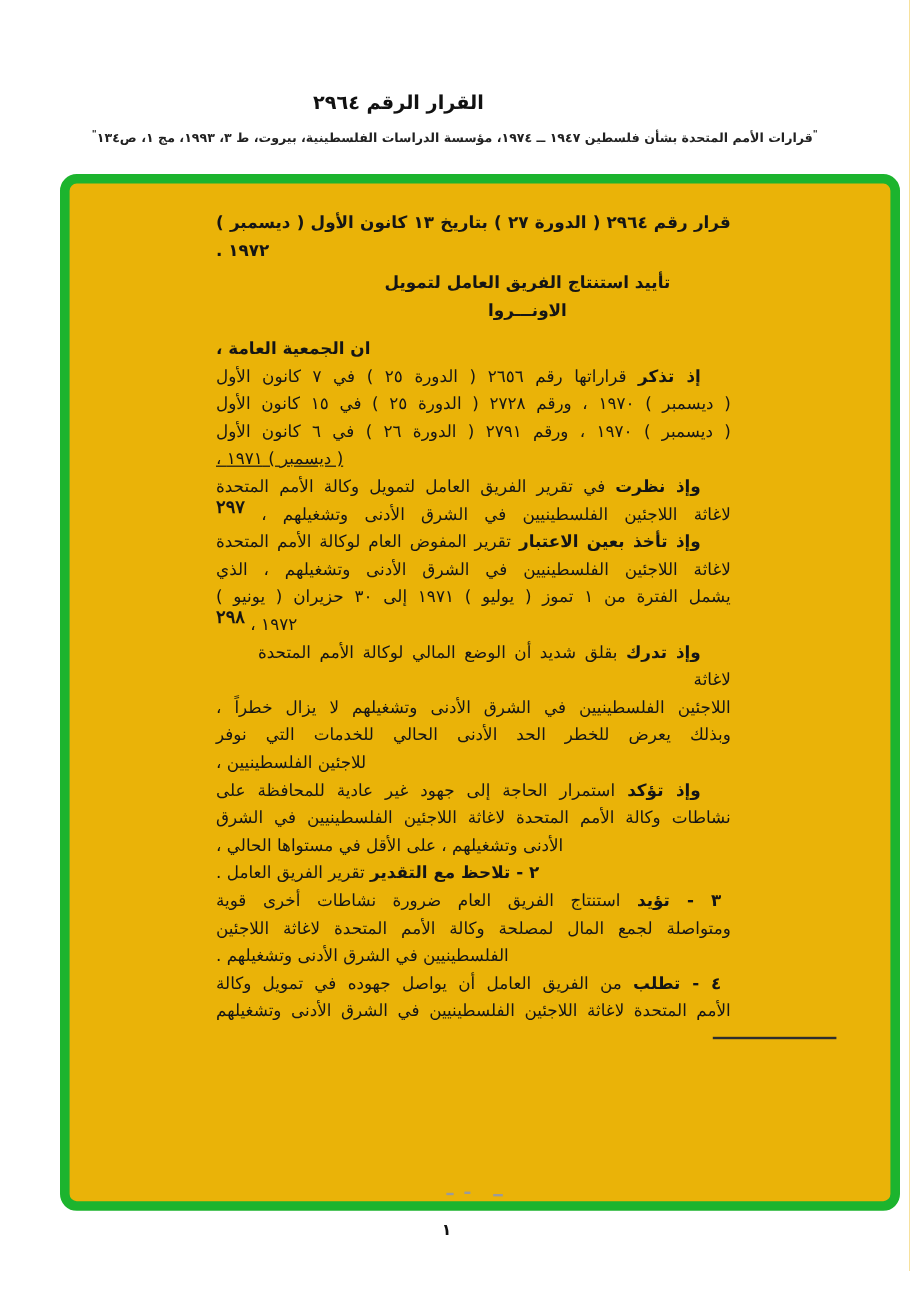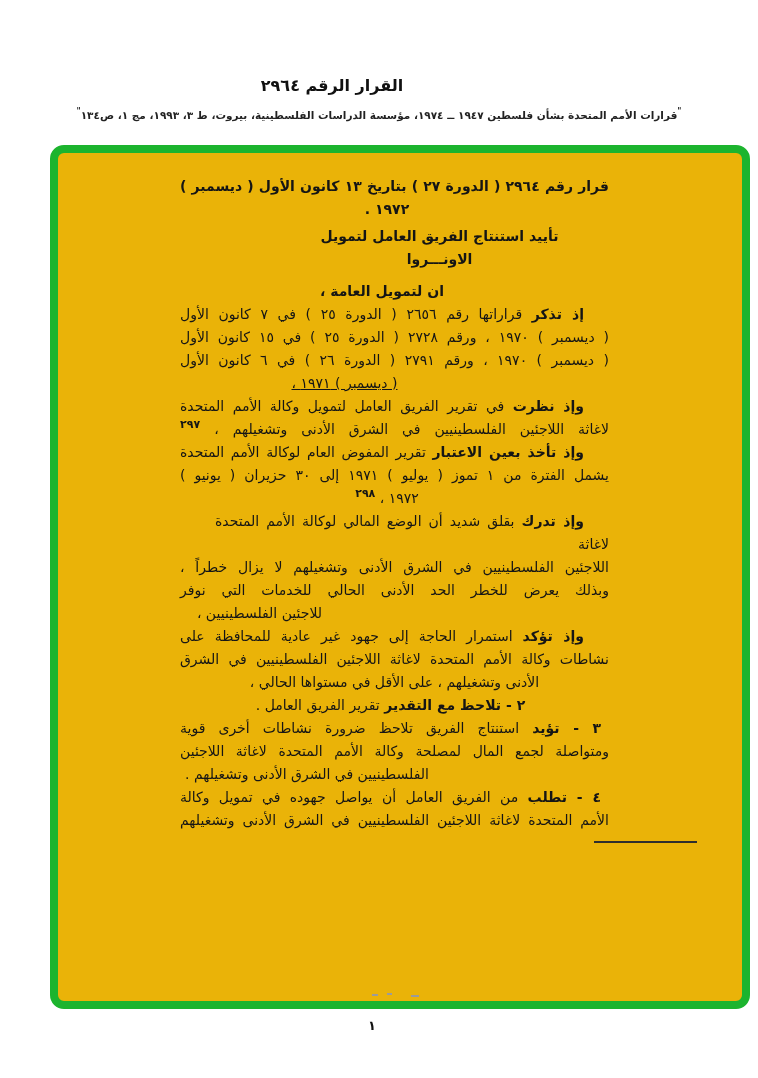--- a/index.html
+++ b/index.html
@@ -36,25 +36,25 @@
     background: #eab308;
   }
 
   
   .body-text {
     direction: rtl;
     margin: 22px 133px 0 122px;
     font-size: 14px; line-height: 23px;
     color: #151515;
   }
-  .line { text-align: center; }
+  .line { text-align: left; }
   .line.full { text-align: justify; text-align-last: justify; }
   .line.center { text-align: center; text-align-last: center; position: relative; right: -45px; }
   .b { font-weight: bold; }
-  sup { font-size: 11px; font-weight: bold; line-height: 0; }
+  sup { font-size: 15px; font-weight: bold; line-height: 0; font-family: Liberation Serif, serif; }
 
   
   .footnotes {
     direction: rtl;
     margin: 9px 45px 0 150px;
     color: #222;
   }
   .fn-sep {
     width: 103px; height: 0;
     border-top: 2px solid #2e2e2e;
@@ -84,53 +84,54 @@
   <div class="body-text">
       <div>
         <div class="line full"><span class="b">قرار رقم ٢٩٦٤ ( الدورة ٢٧ ) بتاريخ ١٣ كانون الأول ( ديسمبر )</span></div>
         <div class="line" style="margin-right: 15px;"><span class="b">١٩٧٢ .</span></div>
       </div>
       <div style="margin-top: 4px;">
         <div class="line center"><span class="b">تأييد استنتاج الفريق العامل لتمويل</span></div>
         <div class="line center"><span class="b">الاونـــروا</span></div>
       </div>
       <div style="margin-top: 9px;">
-        <div class="line" style="text-indent: 25px;"><span class="b">ان لتمويل العامة ،</span></div>
+        <div class="line" style="text-indent: 25px;"><span class="b">ان الجمعية العامة ،</span></div>
       </div>
       <div>
         <div class="line full" style="text-indent: 25px;"><span class="b">إذ تذكر</span><span> قراراتها رقم ٢٦٥٦ ( الدورة ٢٥ ) في ٧ كانون الأول</span></div>
         <div class="line full"><span>( ديسمبر ) ١٩٧٠ ، ورقم ٢٧٢٨ ( الدورة ٢٥ ) في ١٥ كانون الأول</span></div>
         <div class="line full"><span>( ديسمبر ) ١٩٧٠ ، ورقم ٢٧٩١ ( الدورة ٢٦ ) في ٦ كانون الأول</span></div>
         <div class="line" style="margin-right: 100px; text-decoration: underline;"><span>( ديسمبر ) ١٩٧١ ،</span></div>
       </div>
       <div>
         <div class="line full" style="text-indent: 25px;"><span class="b">وإذ نظرت</span><span> في تقرير الفريق العامل لتمويل وكالة الأمم المتحدة</span></div>
         <div class="line full"><span>لاغاثة اللاجئين الفلسطينيين في الشرق الأدنى وتشغيلهم ، </span><sup>٢٩٧</sup></div>
       </div>
       <div>
         <div class="line full" style="text-indent: 25px;"><span class="b">وإذ تأخذ بعين الاعتبار</span><span> تقرير المفوض العام لوكالة الأمم المتحدة</span></div>
+        <div class="line full"><span>لاغاثة اللاجئين الفلسطينيين في الشرق الأدنى وتشغيلهم ، الذي</span></div>
         <div class="line full"><span>يشمل الفترة من ١ تموز ( يوليو ) ١٩٧١ إلى ٣٠ حزيران ( يونيو )</span></div>
         <div class="line" style="margin-right: 15px;"><span>١٩٧٢ ، </span><sup>٢٩٨</sup></div>
       </div>
       <div>
         <div class="line full" style="text-indent: 25px; margin-left: 35px;"><span class="b">وإذ تدرك</span><span> بقلق شديد أن الوضع المالي لوكالة الأمم المتحدة لاغاثة</span></div>
         <div class="line full"><span>اللاجئين الفلسطينيين في الشرق الأدنى وتشغيلهم لا يزال خطراً ،</span></div>
         <div class="line full"><span>وبذلك يعرض للخطر الحد الأدنى الحالي للخدمات التي نوفر</span></div>
         <div class="line" style="margin-right: 270px;"><span>للاجئين الفلسطينيين ،</span></div>
       </div>
       <div>
         <div class="line full" style="text-indent: 25px;"><span class="b">وإذ تؤكد</span><span> استمرار الحاجة إلى جهود غير عادية للمحافظة على</span></div>
         <div class="line full"><span>نشاطات وكالة الأمم المتحدة لاغاثة اللاجئين الفلسطينيين في الشرق</span></div>
         <div class="line"><span>الأدنى وتشغيلهم ، على الأقل في مستواها الحالي ،</span></div>
       </div>
       <div>
         <div class="line" style="text-indent: 8px;"><span class="b">٢ - تلاحظ مع التقدير</span><span> تقرير الفريق العامل .</span></div>
       </div>
       <div>
-        <div class="line full" style="text-indent: 8px;"><span class="b">٣ - تؤيد</span><span> استنتاج الفريق تلاحظ ضرورة نشاطات أخرى قوية</span></div>
+        <div class="line full" style="text-indent: 8px;"><span class="b">٣ - تؤيد</span><span> استنتاج الفريق العام ضرورة نشاطات أخرى قوية</span></div>
         <div class="line full"><span>ومتواصلة لجمع المال لمصلحة وكالة الأمم المتحدة لاغاثة اللاجئين</span></div>
         <div class="line" style="margin-right: 175px;"><span>الفلسطينيين في الشرق الأدنى وتشغيلهم .</span></div>
       </div>
       <div>
         <div class="line full" style="text-indent: 8px;"><span class="b">٤ - تطلب</span><span> من الفريق العامل أن يواصل جهوده في تمويل وكالة</span></div>
         <div class="line full"><span>الأمم المتحدة لاغاثة اللاجئين الفلسطينيين في الشرق الأدنى وتشغيلهم</span></div>
       </div>
     </div>
 
   <div class="footnotes">

